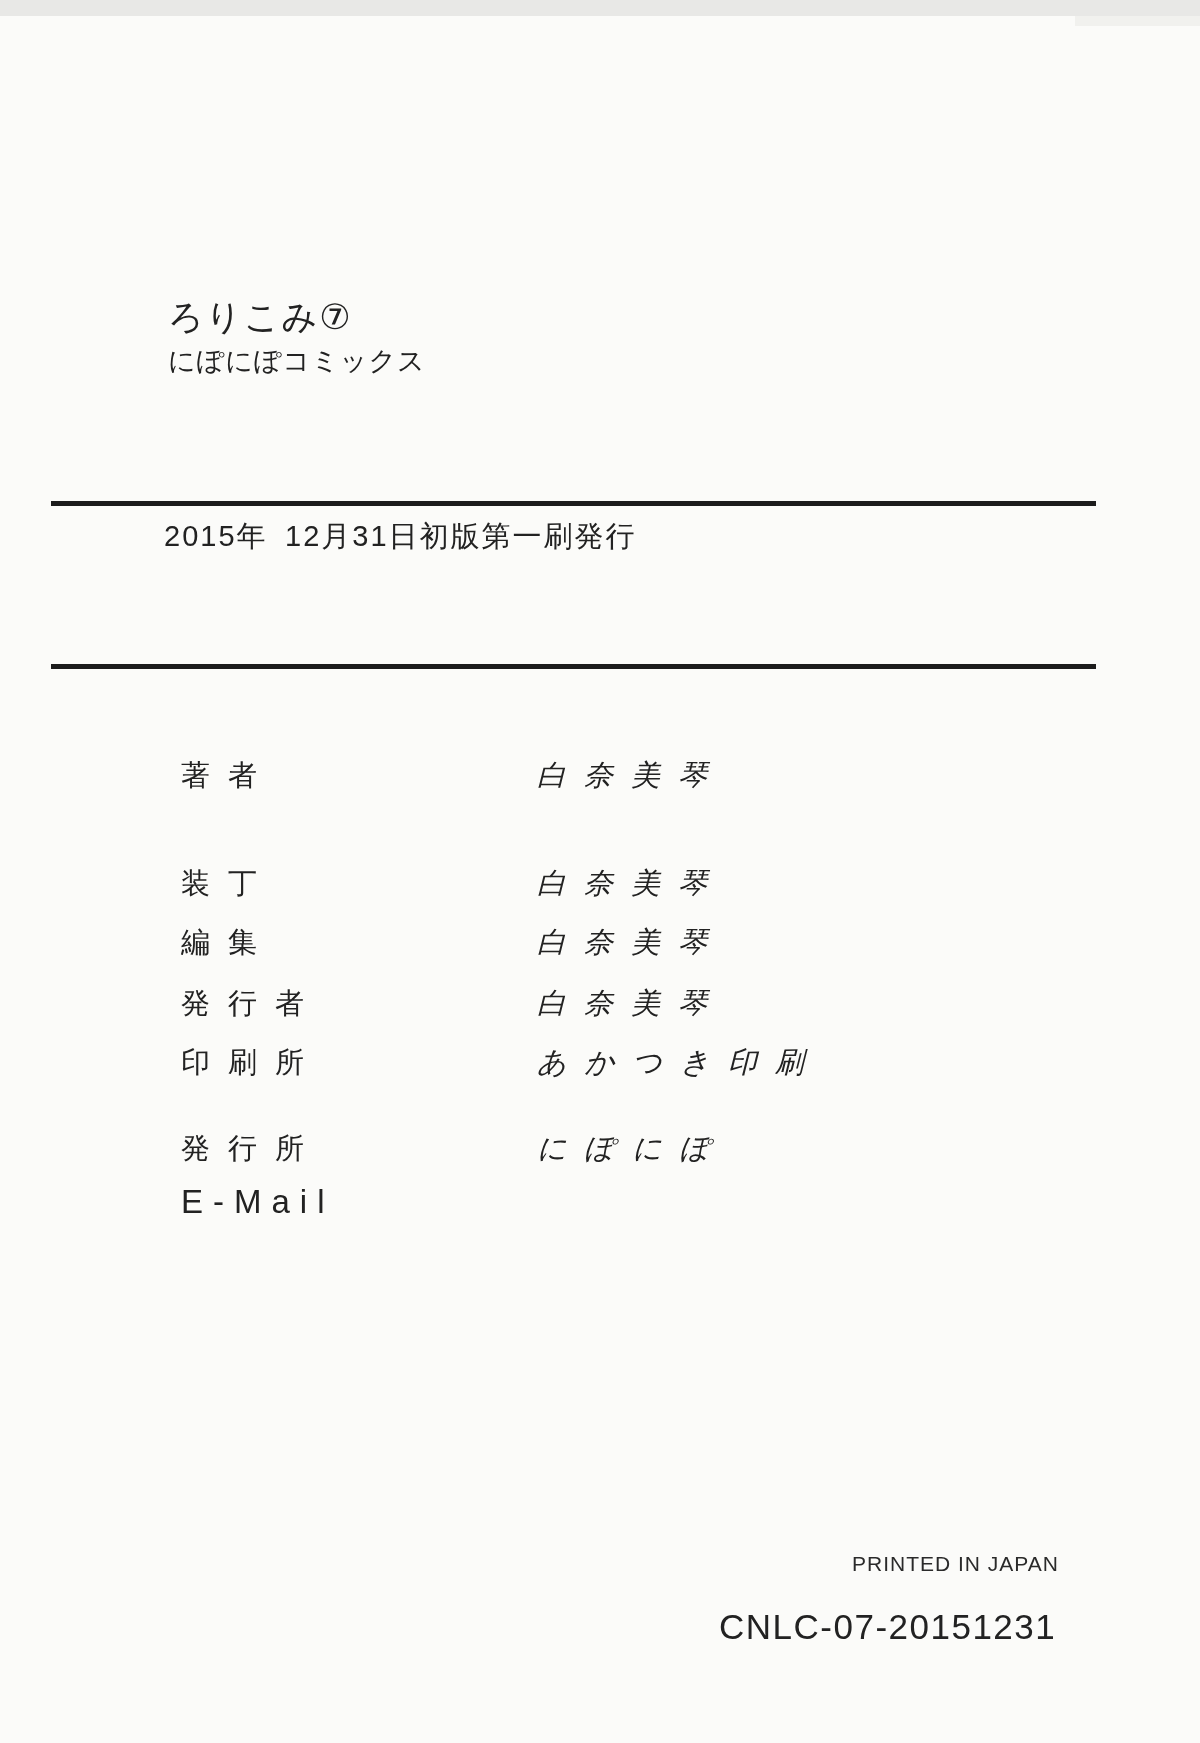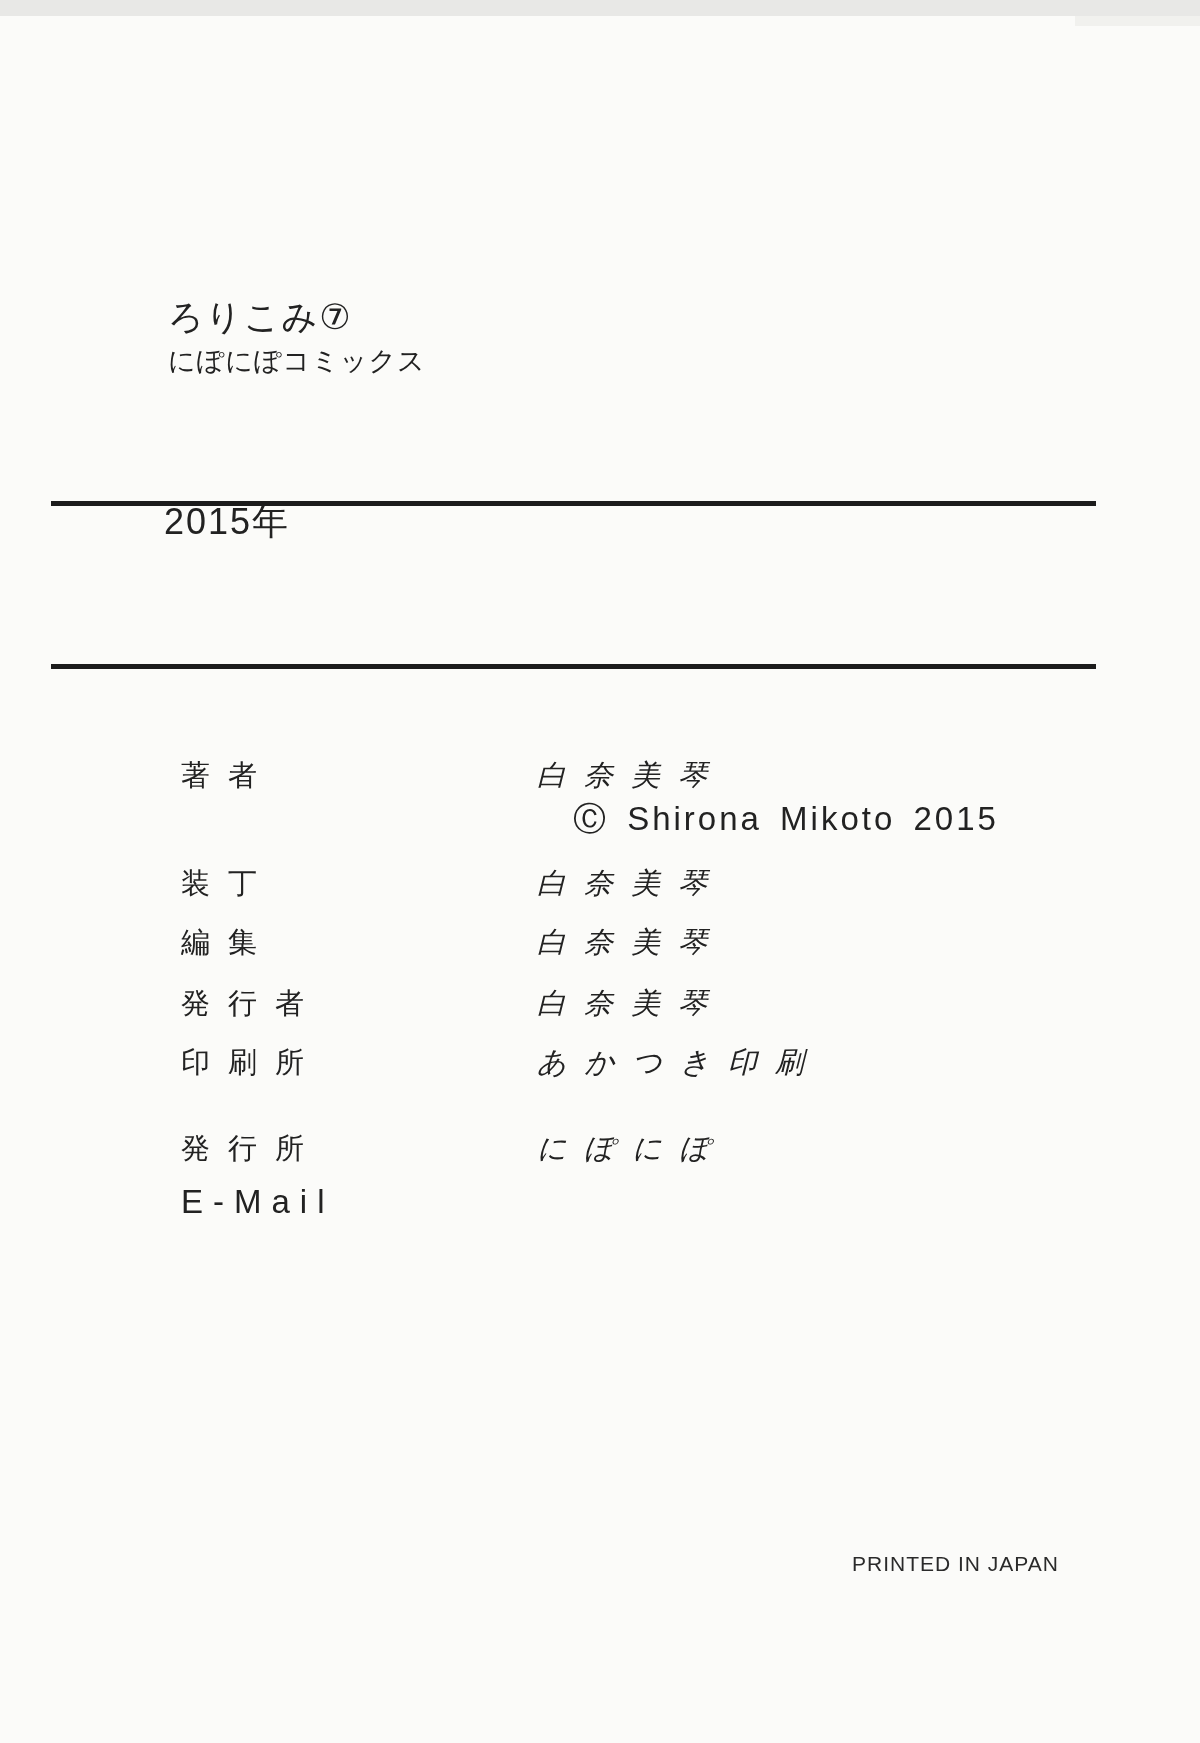--- a/index.html
+++ b/index.html
@@ -32,22 +32,22 @@
   }
   .rule {
     left: 51px;
     width: 1045px;
     height: 5px;
     background: #1c1c1c;
   }
   .rule-top { top: 485px; }
   .rule-bottom { top: 648px; }
   .edition-year {
-    left: 164px; top: 488px;
-    font-size: 36px;
+    left: 164px; top: 506px;
+    font-size: 29px;
     letter-spacing: 2px;
   }
   .edition-rest {
     left: 285px; top: 506px;
     font-size: 29px;
     letter-spacing: 2px;
   }
   .row-label {
     left: 181px;
     font-size: 29px;
@@ -103,40 +103,41 @@
 <div class="page">
 
   <div class="abs scan-smudge"></div>
 
   <div class="abs book-title">ろりこみ⑦</div>
   <div class="abs imprint">にぽにぽコミックス</div>
 
   <div class="abs rule rule-top"></div>
 
   <div class="abs edition-year">2015年</div>
+  <div class="abs edition-rest">12月31日初版第一刷発行</div>
 
   <div class="abs rule rule-bottom"></div>
 
   <div class="abs row-label top-author">著者</div>
   <div class="abs row-value top-author">白奈美琴</div>
 
-  <div class="abs copyright-line">Ⓒ Shirona Mikoto 2015</div>
 
   <div class="abs row-label top-design">装丁</div>
   <div class="abs row-value top-design">白奈美琴</div>
 
   <div class="abs row-label top-editing">編集</div>
   <div class="abs row-value top-editing">白奈美琴</div>
 
   <div class="abs row-label top-publisher">発行者</div>
   <div class="abs row-value top-publisher">白奈美琴</div>
 
   <div class="abs row-label top-printer">印刷所</div>
   <div class="abs row-value top-printer">あかつき印刷</div>
 
   <div class="abs row-label top-office">発行所</div>
   <div class="abs row-value top-office">にぽにぽ</div>
 
   <div class="abs row-label latin top-email">E-Mail</div>
 
   <div class="abs printed-in">PRINTED IN JAPAN</div>
+  <div class="abs catalog-code">CNLC-07-20151231</div>
 
 </div>
 
 </body></html>

